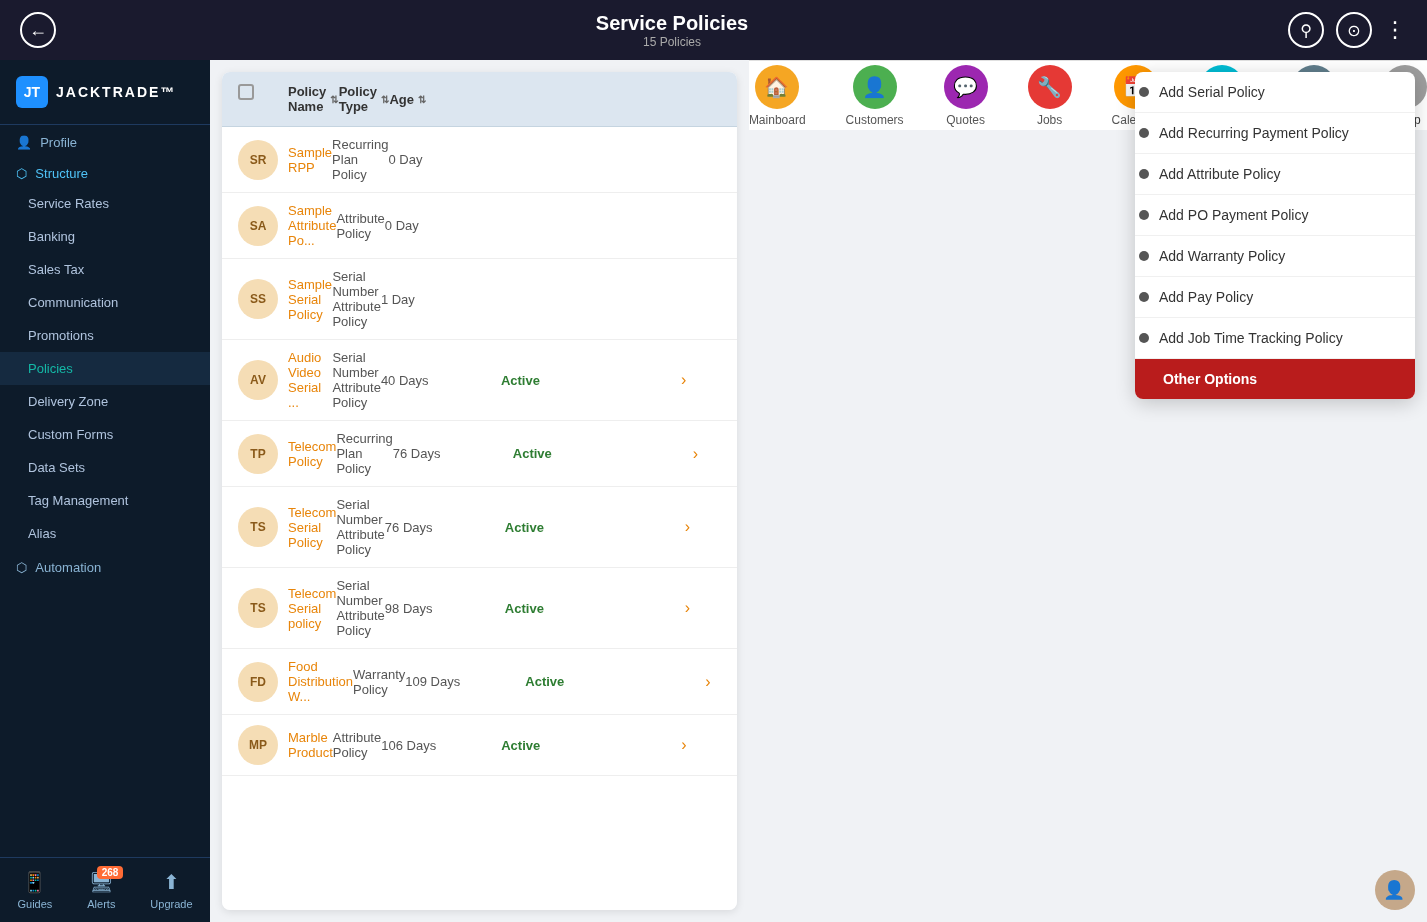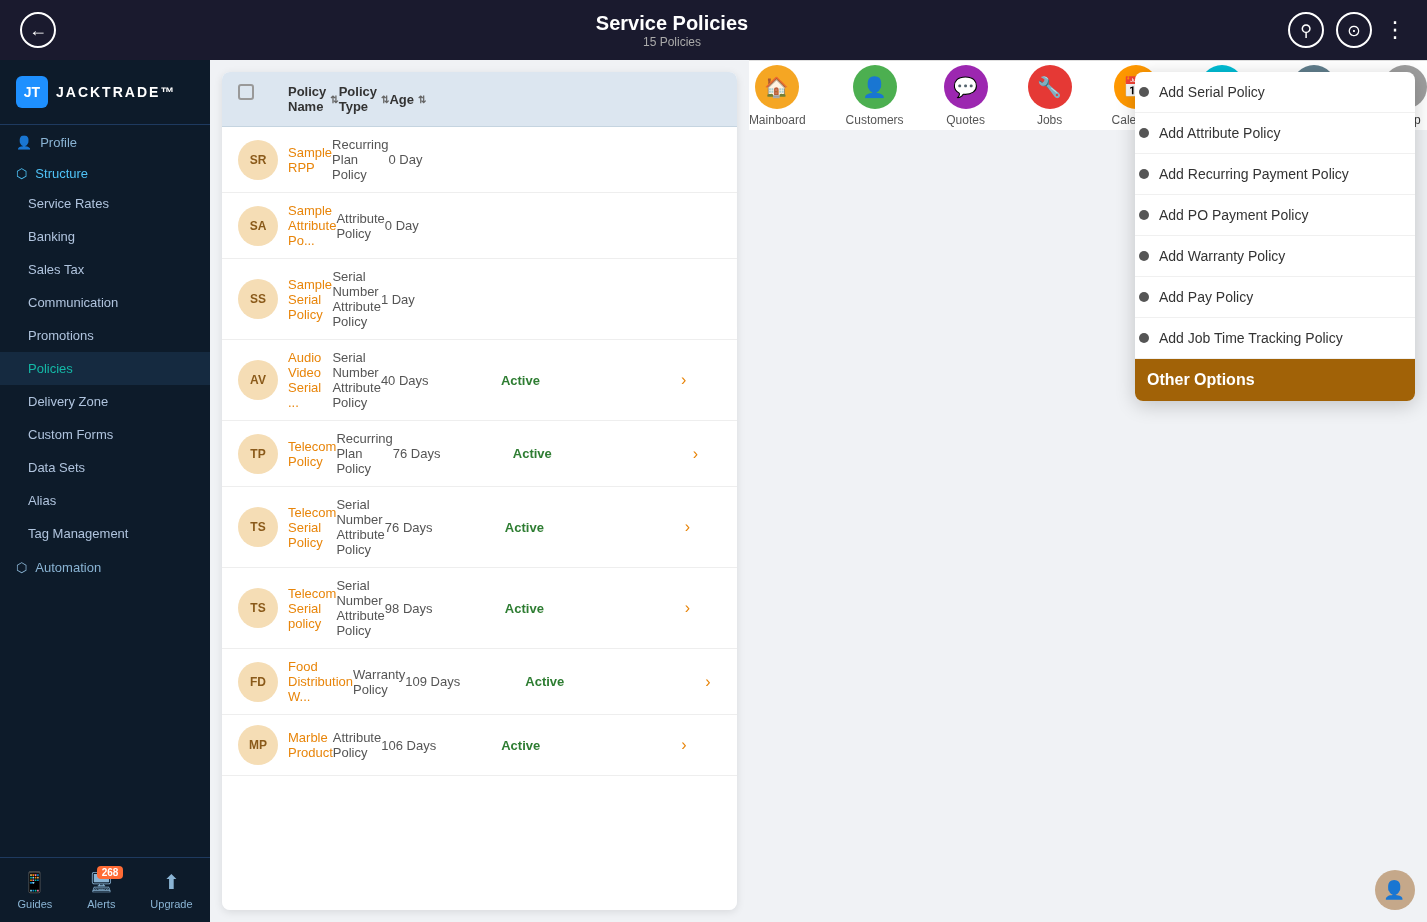--- a/index.html
+++ b/index.html
@@ -157,24 +157,24 @@
       align-items: center;
       gap: 10px;
       padding: 12px 4px;
       font-size: 14px;
       color: #333;
       cursor: pointer;
       border-bottom: 1px solid #f0f0f0;
     }
     .dropdown-dot { width: 10px; height: 10px; border-radius: 50%; background: #555; flex-shrink: 0; }
     .dropdown-other-options {
-      background: #a16207;
+      background: #b91c1c;
       color: white;
-      padding: 12px 12px;
-      font-size: 16px;
+      padding: 12px 28px;
+      font-size: 14px;
       font-weight: 600;
       cursor: pointer;
     }
 
     
     .bottom-nav {
       height: 70px;
       background: white;
       border-top: 1px solid #e0e0e0;
       display: flex;
@@ -260,22 +260,22 @@
 
     <div class="sidebar-item">Service Rates</div>
     <div class="sidebar-item">Banking</div>
     <div class="sidebar-item">Sales Tax</div>
     <div class="sidebar-item">Communication</div>
     <div class="sidebar-item">Promotions</div>
     <div class="sidebar-item selected">Policies</div>
     <div class="sidebar-item">Delivery Zone</div>
     <div class="sidebar-item">Custom Forms</div>
     <div class="sidebar-item">Data Sets</div>
+    <div class="sidebar-item">Tag Management</div>
     <div class="sidebar-item">Alias</div>
-    <div class="sidebar-item">Tag Management</div>
 
     <div class="sidebar-section-header">
       <span>⬡</span>
       <span>Automation</span>
     </div>
 
     <div class="sidebar-bottom">
       <div class="sidebar-bottom-item">
         <span class="sidebar-bottom-icon">📱</span>
         <span>Guides</span>
@@ -430,25 +430,25 @@
 
     <div class="dropdown-menu">
       <div class="dropdown-scrollable">
 
       <div class="dropdown-item">
       <span class="dropdown-dot"></span>
       <span>Add Serial Policy</span>
     </div>
           <div class="dropdown-item">
       <span class="dropdown-dot"></span>
+      <span>Add Recurring Payment Policy</span>
+    </div>
+          <div class="dropdown-item">
+      <span class="dropdown-dot"></span>
       <span>Add Attribute Policy</span>
-    </div>
-          <div class="dropdown-item">
-      <span class="dropdown-dot"></span>
-      <span>Add Recurring Payment Policy</span>
     </div>
           <div class="dropdown-item">
       <span class="dropdown-dot"></span>
       <span>Add PO Payment Policy</span>
     </div>
           <div class="dropdown-item">
       <span class="dropdown-dot"></span>
       <span>Add Warranty Policy</span>
     </div>
           <div class="dropdown-item">

